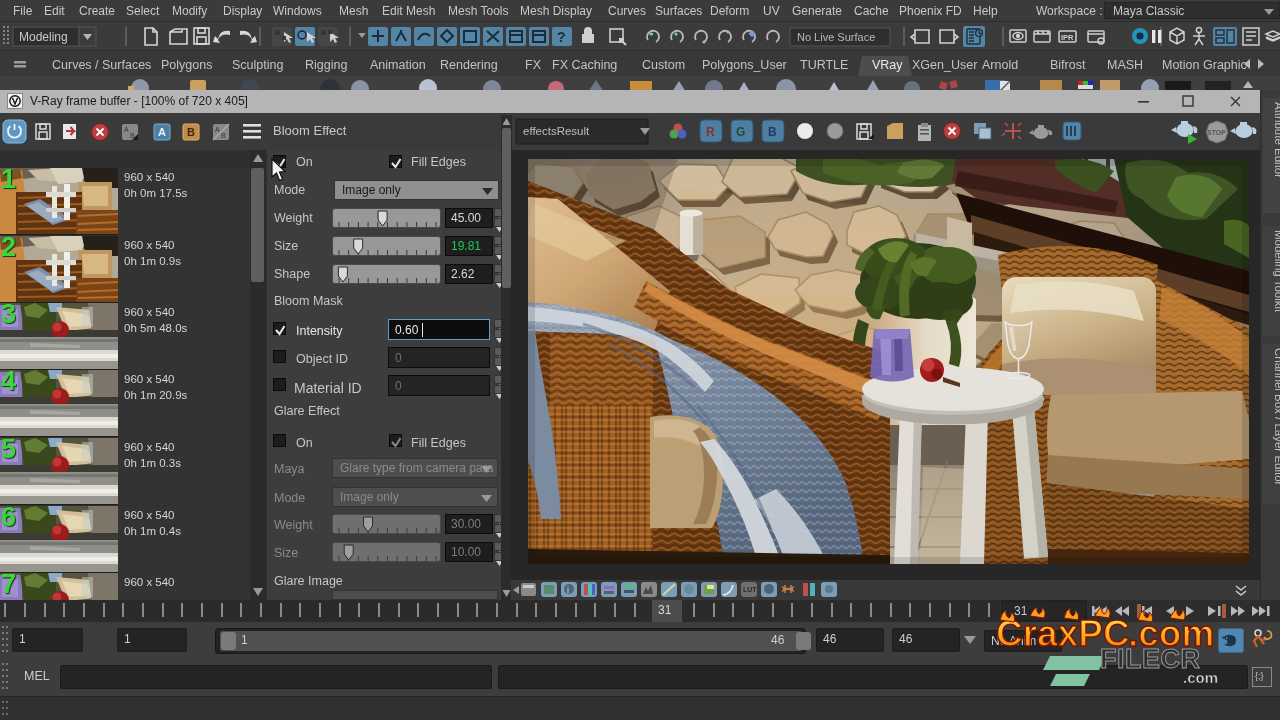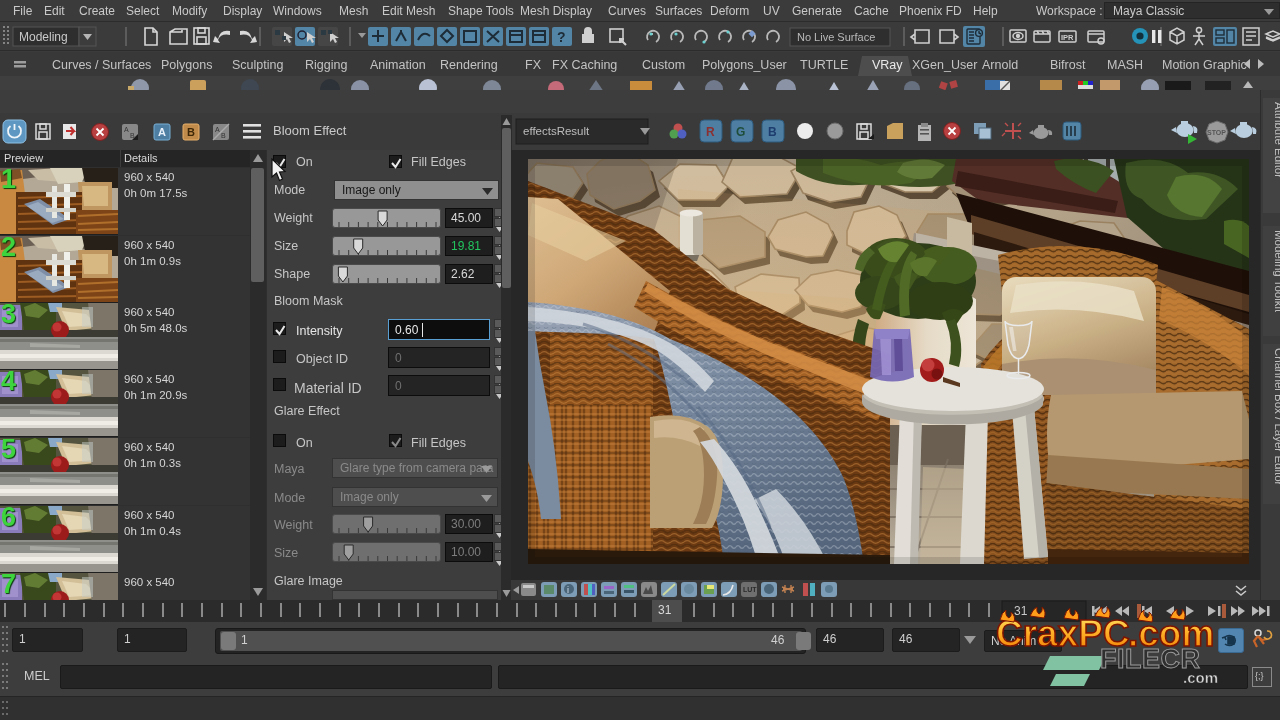--- a/index.html
+++ b/index.html
@@ -11,21 +11,21 @@
 <div class="abs" id="menubar" style="left:0;top:0;width:1280px;height:21px;background:#3b3b3b">
 <div class="tx" style="left:13px;top:4px">File</div>
 <div class="tx" style="left:44px;top:4px">Edit</div>
 <div class="tx" style="left:79px;top:4px">Create</div>
 <div class="tx" style="left:126px;top:4px">Select</div>
 <div class="tx" style="left:172px;top:4px">Modify</div>
 <div class="tx" style="left:223px;top:4px">Display</div>
 <div class="tx" style="left:273px;top:4px">Windows</div>
 <div class="tx" style="left:339px;top:4px">Mesh</div>
 <div class="tx" style="left:382px;top:4px">Edit Mesh</div>
-<div class="tx" style="left:448px;top:4px">Shape Tools</div>
+<div class="tx" style="left:448px;top:4px">Mesh Tools</div>
 <div class="tx" style="left:520px;top:4px">Mesh Display</div>
 <div class="tx" style="left:608px;top:4px">Curves</div>
 <div class="tx" style="left:655px;top:4px">Surfaces</div>
 <div class="tx" style="left:710px;top:4px">Deform</div>
 <div class="tx" style="left:763px;top:4px">UV</div>
 <div class="tx" style="left:792px;top:4px">Generate</div>
 <div class="tx" style="left:854px;top:4px">Cache</div>
 <div class="tx" style="left:899px;top:4px">Phoenix FD</div>
 <div class="tx" style="left:973px;top:4px">Help</div>
 <div class="tx" style="left:1036px;top:4px">Workspace :</div>
@@ -278,20 +278,34 @@
 <g font-size="11.5" fill="#c0c0c0">
 <text x="14" y="12" transform="rotate(90 14 12)">Attribute Editor</text>
 <text x="14" y="140" transform="rotate(90 14 140)">Modeling Toolkit</text>
 <text x="14" y="258" transform="rotate(90 14 258)">Channel Box / Layer Editor</text>
 </g>
 </svg>
 </div>
 
 <div class="abs" id="vfb" style="left:0;top:90px;width:1260px;height:510px;background:#3d3d3d">
 
+<div class="abs" style="left:0;top:0;width:1260px;height:23px;background:#b5b5b5">
+<div class="abs" style="left:7px;top:3px;width:16px;height:16px;background:#f2f2f2;border:1px solid #888">
+<svg width="14" height="14" viewBox="0 0 14 14">
+          <circle cx="7" cy="7" r="5.2" fill="none" stroke="#111" stroke-width="1.4"></circle>
+          <path d="M4.5 4 l2.5 6 2.5-6" fill="none" stroke="#111" stroke-width="1.4"></path>
+        </svg>
+</div>
+<div class="abs" style="left:30px;top:4px;font-size:12px;color:#1a1a1a">V-Ray frame buffer - [100% of 720 x 405]</div>
+<svg class="abs" style="left:1120px;top:0" width="140" height="23" viewBox="0 0 140 23">
+<rect x="18" y="11" width="11" height="1.6" fill="#333"></rect>
+<rect x="63" y="6" width="10" height="10" fill="none" stroke="#333" stroke-width="1.4"></rect>
+<path d="M111 7 l9 9 m0 -9 l-9 9" stroke="#333" stroke-width="1.4"></path>
+</svg>
+</div>
 
 <div class="abs" style="left:0;top:23px;width:1260px;height:37px;background:#3a3a3a">
 <svg class="abs" style="left:0;top:0" width="1260" height="37" viewBox="0 0 1260 37">
 <rect x="3" y="7" width="23" height="23" rx="5" fill="#5d97c2" stroke="#8ec0e4" stroke-width="1"></rect>
 <g stroke="#eef4f8" stroke-width="1.8" fill="none">
           <path d="M10.5 13 a6.5 6.5 0 1 0 8 0"></path>
           <line x1="14.5" y1="11" x2="14.5" y2="17"></line>
         </g>
 <g stroke="#dcdcdc" stroke-width="1.5" fill="none">
 <rect x="36" y="11" width="14" height="15"></rect>
@@ -441,25 +455,20 @@
 <path d="M82 4 h11 v20 h-11 z" fill="#c4ccc8" opacity="0.5"></path>
 <rect x="0" y="34" width="118" height="13" fill="#8e8e8a"></rect>
 <path d="M0 36 h118 v3 H0 z" fill="#767670"></path>
 <path d="M30 40 l50 2 0 3 -50 -1 z" fill="#a8a8a2"></path>
 <rect x="0" y="47" width="118" height="11" fill="#dbd9d1"></rect>
 <rect x="0" y="51" width="118" height="4" fill="#efede6"></rect>
 <rect x="0" y="58" width="118" height="8" fill="#97958e"></rect>
 </symbol>
 </defs>
 </svg>
-<div class="abs" style="left:0;top:0;width:266px;height:17px;background:#252525">
-<div class="tx" style="left:4px;top:2px;font-size:11px;color:#d9d9d9">Preview</div>
-<div class="tx" style="left:124px;top:2px;font-size:11px;color:#d9d9d9">Details</div>
-<div class="abs" style="left:120px;top:0;width:1px;height:17px;background:#3d3d3d"></div>
-</div>
 <div class="abs" style="left:0;top:17px;width:250px;height:433px;overflow:hidden" id="histrows">
 <div class="abs" style="left:0;top:1px;width:250px;height:67px;border-bottom:1px solid #1f1f1f">
 <svg class="abs" style="left:0;top:0" width="118" height="66">
             <use href="#tA" width="118" height="66"></use>
           </svg>
 <div class="abs" style="left:1px;top:-4px;font-size:27px;font-weight:bold;color:#3dd43d;text-shadow:1px 1px 1px #0a3a0a">1</div>
 <div class="abs" style="left:118px;top:0;width:132px;height:67px;background:#333">
 <div class="tx" style="left:6px;top:3px;font-size:11.5px;color:#d5d5d5">960 x 540</div>
 <div class="tx" style="left:6px;top:19px;font-size:11.5px;color:#d5d5d5">0h 0m 17.5s</div>
 </div>

